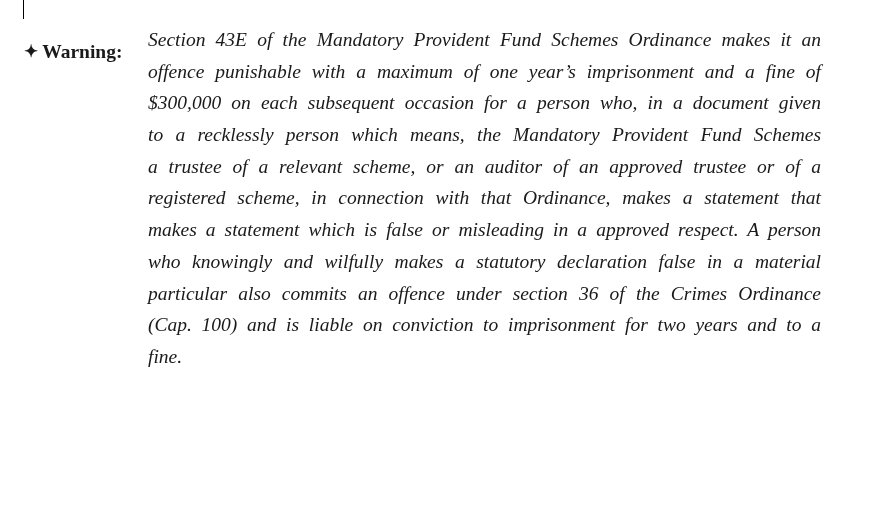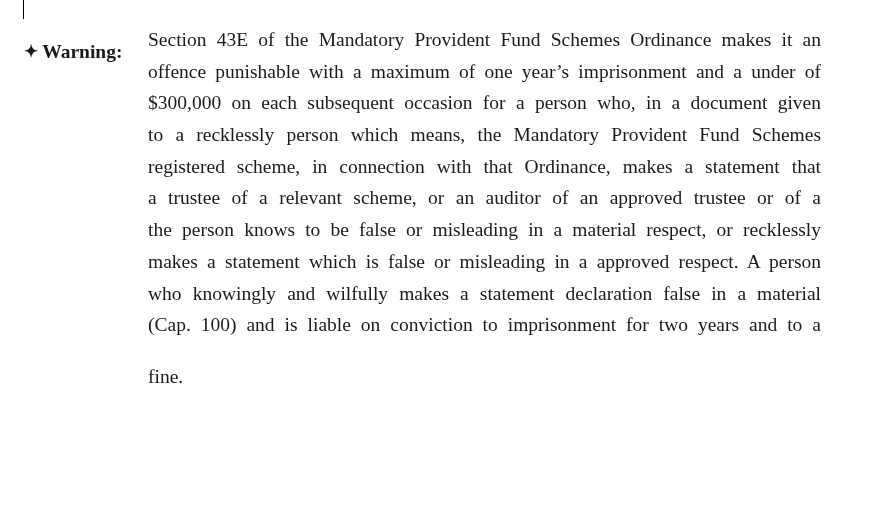--- a/index.html
+++ b/index.html
@@ -55,63 +55,63 @@
   .line {
     display: block;
     text-align: justify;
     text-align-last: justify;
     white-space: nowrap;
     height: 31.7px;
   }
   .line.nojust {
     text-align: left;
     text-align-last: left;
-    margin-top: 20px;
   }
   .line .inner {
     white-space: normal;
     display: block;
+    font-style: italic;
   }
 </style>
 </head>
 <body>
 
 <div class="cursor"></div>
 
 <div class="warning-block">
   <div class="label">
     <span class="star">✦</span><span>Warning:</span>
   </div>
   <div class="body-text">
     <span class="line">
         <span class="inner">Section 43E of the Mandatory Provident Fund Schemes Ordinance makes it an</span>
       </span>
     <span class="line">
-        <span class="inner">offence punishable with a maximum of one year’s imprisonment and a under of</span>
+        <span class="inner">offence punishable with a maximum of one year’s imprisonment and a fine of</span>
       </span>
     <span class="line">
         <span class="inner">$300,000 on each subsequent occasion for a person who, in a document given</span>
       </span>
     <span class="line">
         <span class="inner">to a recklessly person which means, the Mandatory Provident Fund Schemes</span>
       </span>
     <span class="line">
-        <span class="inner">registered scheme, in connection with that Ordinance, makes a statement that</span>
-      </span>
-    <span class="line">
         <span class="inner">a trustee of a relevant scheme, or an auditor of an approved trustee or of a</span>
       </span>
     <span class="line">
-        <span class="inner">the person knows to be false or misleading in a material respect, or recklessly</span>
+        <span class="inner">registered scheme, in connection with that Ordinance, makes a statement that</span>
       </span>
     <span class="line">
         <span class="inner">makes a statement which is false or misleading in a approved respect.    A person</span>
       </span>
     <span class="line">
-        <span class="inner">who knowingly and wilfully makes a statement declaration false in a material</span>
+        <span class="inner">who knowingly and wilfully makes a statutory declaration false in a material</span>
+      </span>
+    <span class="line">
+        <span class="inner">particular also commits an offence under section 36 of the Crimes Ordinance</span>
       </span>
     <span class="line">
         <span class="inner">(Cap. 100) and is liable on conviction to imprisonment for two years and to a</span>
       </span>
     <span class="line nojust">
         <span class="inner">fine.</span>
       </span>
   </div>
 </div>
 

